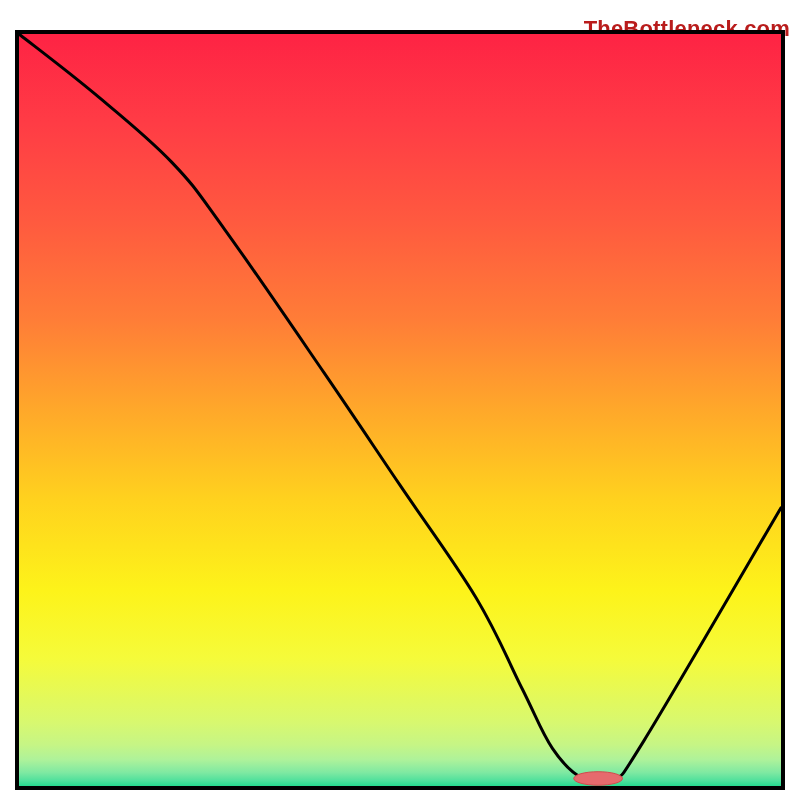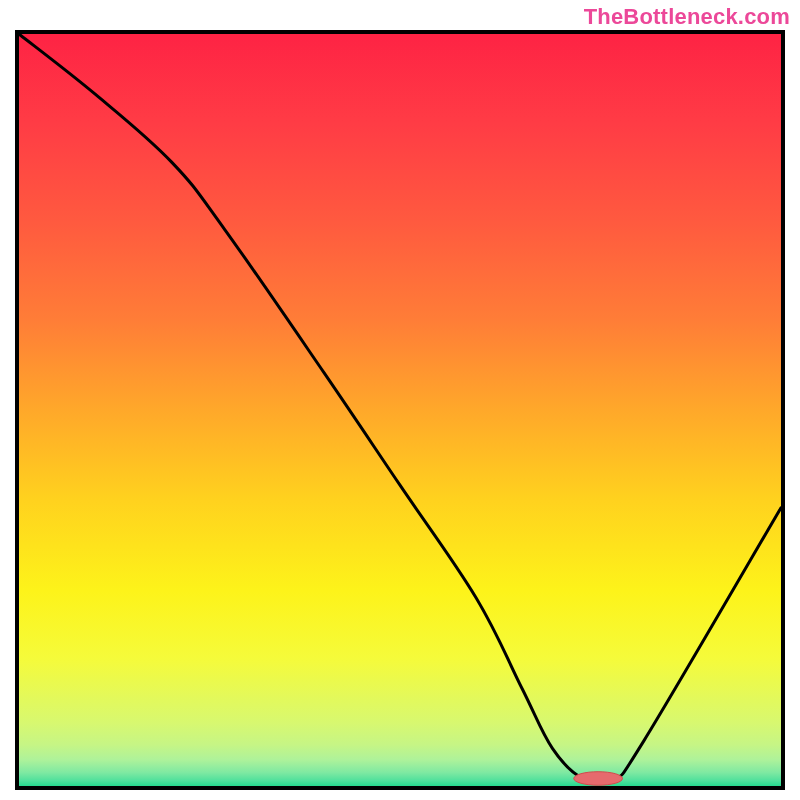--- a/index.html
+++ b/index.html
@@ -10,25 +10,25 @@
     background: #ffffff;
     font-family: Arial, Helvetica, sans-serif;
   }
   .container {
     position: relative;
     width: 800px;
     height: 800px;
   }
   .watermark {
     position: absolute;
-    top: 4px;
+    top: 16px;
     right: 10px;
     font-size: 22px;
     font-weight: 600;
-    color: #ec4899;
+    color: #b91c1c;
     letter-spacing: 0.2px;
     margin-left: 9px;
   }
   .plot-outer {
     position: absolute;
     left: 15px;
     top: 30px;
     width: 770px;
     height: 760px;
     box-sizing: border-box;

